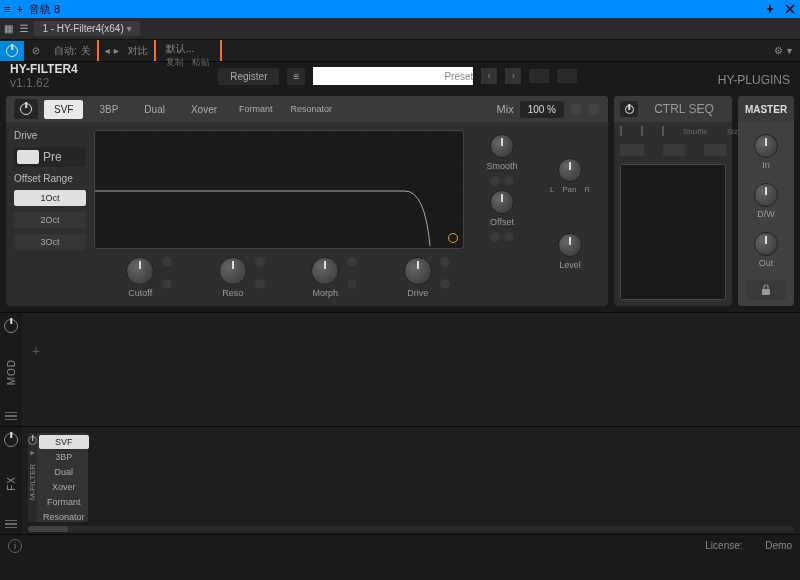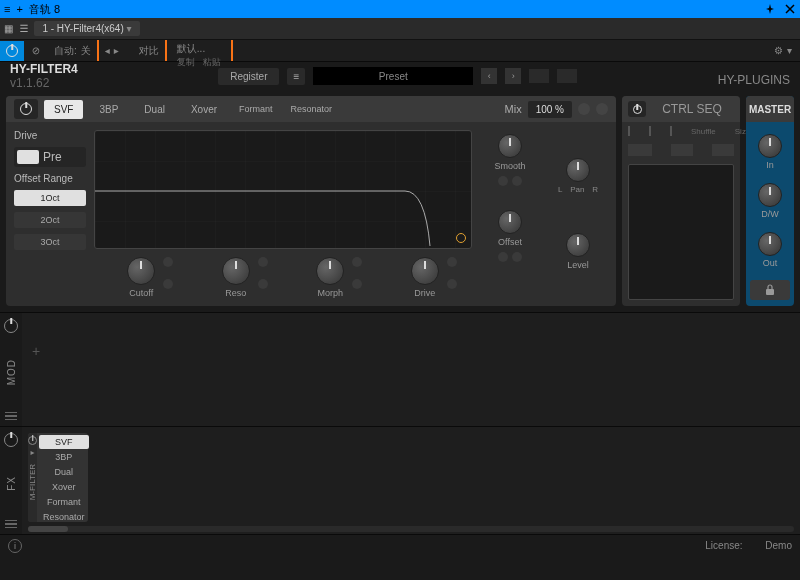--- a/index.html
+++ b/index.html
@@ -18,21 +18,21 @@
 .toolbar-btn { width: 24px; height: 20px; display: flex; align-items: center; justify-content: center; color: #aaa; cursor: pointer; }
 .toolbar-btn.active { background: #0088dd; color: #fff; }
 .toolbar-section { display: flex; align-items: center; gap: 4px; padding: 0 6px; color: #888; font-size: 10px; border-right: 2px solid #f97316; height: 100%; }
 
 .header { height: 28px; background: #1a1a1a; display: flex; align-items: center; justify-content: space-between; padding: 0 10px; }
 .header-left { display: flex; flex-direction: column; }
 .plugin-title { color: #ddd; font-size: 12px; font-weight: bold; }
 .plugin-ver { color: #666; font-size: 12px; }
 .header-center { display: flex; align-items: center; gap: 8px; }
 .header-btn { background: #2a2a2a; color: #aaa; padding: 3px 12px; font-size: 10px; border-radius: 2px; cursor: pointer; }
-.preset-bar { background: #000000; width: 160px; height: 18px; display: flex; align-items: center; justify-content: center; color: #888; }
+.preset-bar { background: #ffffff; width: 160px; height: 18px; display: flex; align-items: center; justify-content: flex-end; color: #888; }
 .gear { color: #888; cursor: pointer; margin-right: 4px; }
 .arrow-btn { width: 16px; height: 16px; background: #333; color: #999; display: flex; align-items: center; justify-content: center; cursor: pointer; font-size: 9px; }
 .dash-btn { width: 20px; height: 14px; background: #2a2a2a; cursor: pointer; }
 .header-right { color: #888; font-size: 12px; margin-top: 7px; }
 
 .main-area { display: flex; height: 222px; padding: 6px; gap: 6px; }
 .filter-panel { flex: 1; background: #2e2e2e; border-radius: 4px; display: flex; flex-direction: column; }
 .filter-header { height: 26px; display: flex; align-items: center; padding: 0 8px; gap: 6px; background: #3a3a3a; border-radius: 4px 4px 0 0; }
 .power-btn { width: 24px; height: 20px; border-radius: 3px; background: #252525; display: flex; align-items: center; justify-content: center; cursor: pointer; }
 .power-icon { width: 12px; height: 12px; border: 1.5px solid #ddd; border-radius: 50%; position: relative; }
@@ -61,35 +61,35 @@
 .graph-handle { position: absolute; right: 5px; bottom: 5px; width: 10px; height: 10px; border: 1.5px solid #e0a030; border-radius: 50%; cursor: pointer; }
 
 .bottom-knobs { display: flex; justify-content: space-around; padding-top: 8px; }
 .knob-group { display: flex; flex-direction: column; align-items: center; gap: 3px; position: relative; }
 .knob { width: 28px; height: 28px; border-radius: 50%; background: radial-gradient(circle at 35% 35%, #666, #333); border: 1px solid #222; position: relative; cursor: pointer; }
 .knob::after { content: ''; position: absolute; top: 3px; left: 50%; transform: translateX(-50%); width: 2px; height: 8px; background: #ddd; }
 .knob-label { color: #999; font-size: 9px; }
 .knob-side-dots { position: absolute; display: flex; flex-direction: column; gap: 12px; }
 .side-dot { width: 10px; height: 10px; border-radius: 50%; background: #3a3a3a; }
 
-.right-knobs { width: 60px; display: flex; flex-direction: column; align-items: center; gap: 24px; padding-top: 4px; }
+.right-knobs { width: 60px; display: flex; flex-direction: column; align-items: center; gap: 4px; padding-top: 4px; }
 .right-knobs-outer { width: 60px; display: flex; flex-direction: column; align-items: center; justify-content: space-around; padding: 8px 0; }
 .small-knob { width: 24px; height: 24px; }
 .pan-labels { display: flex; justify-content: space-between; width: 40px; color: #888; font-size: 8px; }
 
 .ctrl-panel { width: 118px; background: #2e2e2e; border-radius: 4px; display: flex; flex-direction: column; }
 .ctrl-header { height: 26px; background: #3a3a3a; border-radius: 4px 4px 0 0; display: flex; align-items: center; padding: 0 6px; gap: 4px; }
 .ctrl-title { color: #999; font-size: 12px; flex: 1; text-align: center; }
 .ctrl-row { display: flex; padding: 4px 6px; gap: 19px; align-items: center; }
 .ctrl-box { width: 10px; height: 10px; border: 1px solid #555; }
 .ctrl-text { color: #666; font-size: 8px; }
 .ctrl-slot { background: #3a3a3a; width: 22px; height: 12px; }
 .ctrl-display { flex: 1; margin: 4px 6px 6px; background: #1a1a1a; border: 1px solid #444; border-radius: 2px; }
 
-.master-panel { width: 48px; background: #0c4a6e; border-radius: 4px; display: flex; flex-direction: column; align-items: center; }
+.master-panel { width: 56px; background: #404040; border-radius: 4px; display: flex; flex-direction: column; align-items: center; }
 .master-header { height: 26px; width: 100%; background: #3a3a3a; border-radius: 4px 4px 0 0; display: flex; align-items: center; justify-content: center; color: #ddd; font-size: 10px; font-weight: bold; }
 .master-knobs { flex: 1; display: flex; flex-direction: column; justify-content: space-around; align-items: center; padding: 6px 0; }
 .master-knob-group { display: flex; flex-direction: column; align-items: center; gap: 2px; }
 .lock-btn { width: 40px; height: 20px; background: #3a3a3a; border-radius: 3px; display: flex; align-items: center; justify-content: center; margin-bottom: 6px; cursor: pointer; }
 
 .mod-section, .fx-section { display: flex; border-top: 1px solid #0a0a0a; }
 .mod-section { height: 114px; }
 .fx-section { height: 108px; }
 .section-sidebar { width: 22px; background: #1a1a1a; display: flex; flex-direction: column; align-items: center; justify-content: space-between; padding: 6px 0; }
 .section-label { color: #888; font-size: 10px; writing-mode: vertical-rl; transform: rotate(180deg); letter-spacing: 1px; }
@@ -150,21 +150,21 @@
     <div class="power-icon"></div>
   </div>
   <div class="toolbar-btn" style="color:#888">⊘</div>
   <div class="toolbar-section">
     <span>自动:</span>
     <span>关</span>
   </div>
   <div class="toolbar-section">
     <span>◂</span>
     <span>▸</span>
-    <span style="margin-left:16px">对比</span>
+    <span style="margin-left:5px">对比</span>
   </div>
   <div class="toolbar-section" style="flex-direction:column;gap:0;align-items:flex-start;padding:2px 10px">
     <span>默认...</span>
     <div style="display:flex;gap:8px;font-size:9px;color:#666">
       <span>复制</span>
       <span>粘贴</span>
     </div>
   </div>
   <div style="flex:1"></div>
   <span class="gear">⚙</span>

